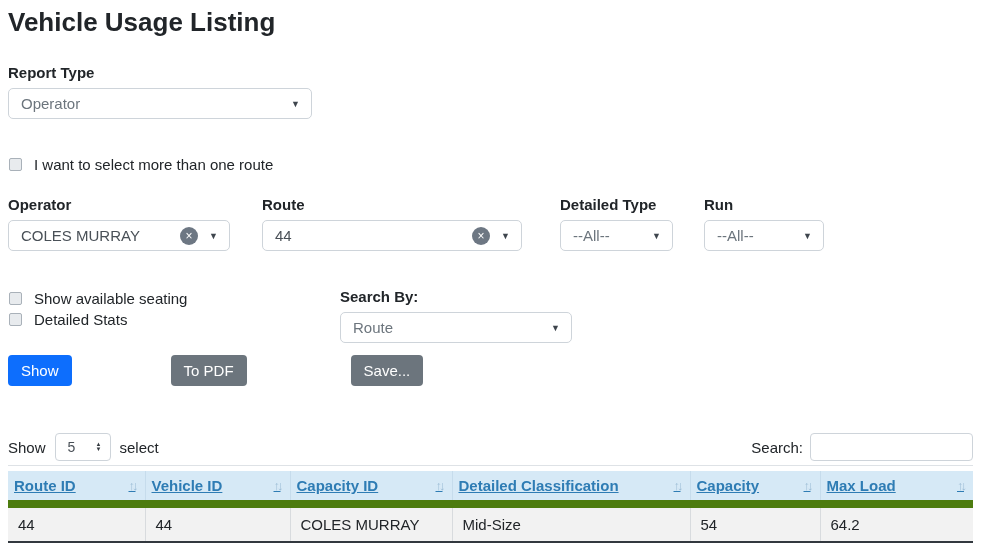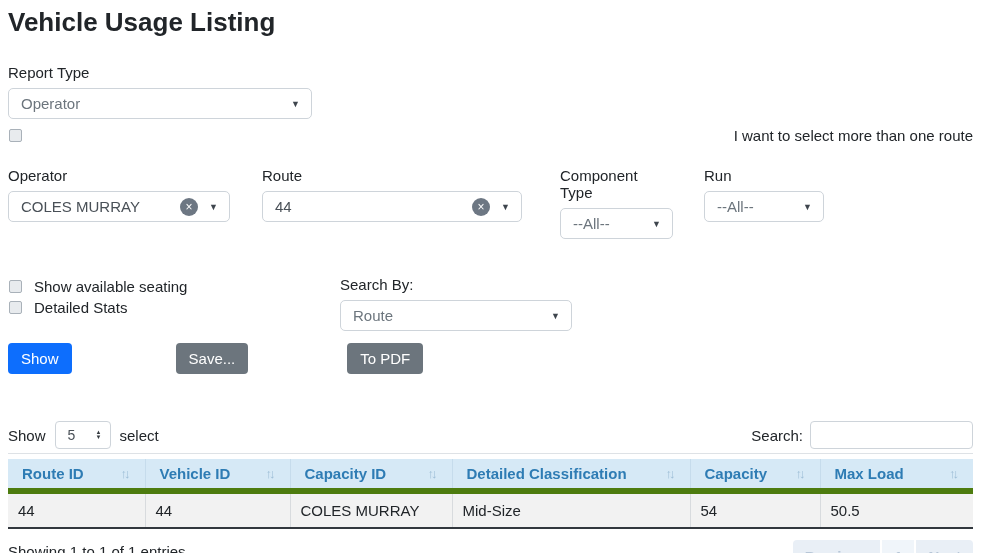--- a/index.html
+++ b/index.html
@@ -6,21 +6,21 @@
   html,body { margin:0; padding:0; }
   body {
     width:984px; height:553px; overflow:hidden;
     background:#ffffff; color:#212529;
     font-family:"Liberation Sans", sans-serif;
   }
   .page { padding:2px 11px 0 8px; }
 
   .title { font-size:26px; font-weight:700; margin:3px 0 0 0; line-height:34px; }
 
-  .field-label { font-weight:400; font-size:15px; margin-bottom:7px; }
+  .field-label { font-weight:700; font-size:15px; margin-bottom:7px; }
 
   
   .selectbox {
     position:relative; height:31px; background:#fff;
     border:1px solid #ced4da; border-radius:5px;
     display:flex; align-items:center;
     padding:0 28px 0 12px; font-size:15px; color:#6c757d;
     cursor:pointer;
   }
   .caret { position:absolute; right:11px; top:50%; transform:translateY(-50%); font-size:9px; color:#3e454d; }
@@ -37,21 +37,21 @@
   .report-select { width:304px; margin-top:0; }
   .section-report { margin-top:25px; }
 
   .check-row { display:flex; align-items:center; font-size:15px; height:21px; cursor:default; }
   .cb {
     appearance:none; -webkit-appearance:none;
     width:13px; height:13px; flex:none;
     border:1px solid #a9b1b9; background:#e8ebee; border-radius:2px;
     margin:0 12px 0 1px; cursor:pointer;
   }
-  .multi-route { margin-top:6px;justify-content:space-between; }
+  .multi-route { margin-top:35px; }
 
   .row-filters { display:flex; margin-top:21px; }
   .f-operator { width:222px; margin-right:32px; }
   .f-route { width:260px; margin-right:38px; }
   .f-component { width:113px; margin-right:31px; }
   .f-run { width:120px; }
   .f-operator .selectbox, .f-route .selectbox, .f-component .selectbox, .f-run .selectbox { width:100%; }
 
   .options-row { display:flex; margin-top:37px; }
   .options-col { width:332px; }
@@ -83,21 +83,21 @@
     width:163px; height:28px; margin-left:7px;
     border:1px solid #ced4da; border-radius:4px;
     padding:0 8px; font-size:14px; font-family:inherit; color:#495057;
   }
 
   .table-rule { border-top:1px solid #dee2e6; margin-top:4px; }
 
   table.data { width:965px; border-collapse:collapse; margin-top:5px; font-size:15px; table-layout:fixed; }
   table.data th {
     background:#d6e9f6; color:#2e7cb4; font-weight:700; text-align:left;
-    padding:6px 14px; border-bottom:6px solid #4d7c0f; cursor:pointer;
+    padding:6px 6px; border-bottom:8px solid #4d7c0f; cursor:pointer;text-decoration:underline;
   }
   table.data th + th { border-left:1px solid #c6dcec; }
   .th-inner { display:flex; align-items:center; }
   .sort { margin-left:auto; color:#9dbdd6; font-size:13px; letter-spacing:-3px; font-weight:400; padding-right:3px; }
   table.data td {
     background:#f2f2f2; color:#212529;
     padding:8px 10px; border-bottom:2px solid #32383e;
   }
   table.data td + td { border-left:1px solid #d8dbde; }
 
@@ -143,21 +143,21 @@
     </div>
     <div class="f-route">
       <div class="field-label">Route</div>
       <div class="selectbox combo">
         <span>44</span>
         <span class="clear">×</span>
         <span class="caret">▼</span>
       </div>
     </div>
     <div class="f-component">
-      <div class="field-label">Component Type</div>
+      <div class="field-label">Detailed Type</div>
       <div class="selectbox">
         <span>--All--</span>
         <span class="caret">▼</span>
       </div>
     </div>
     <div class="f-run">
       <div class="field-label">Run</div>
       <div class="selectbox">
         <span>--All--</span>
         <span class="caret">▼</span>
@@ -180,22 +180,22 @@
       <div class="field-label">Search By:</div>
       <div class="selectbox">
         <span>Route</span>
         <span class="caret">▼</span>
       </div>
     </div>
   </div>
 
   <div class="buttons-row">
     <button class="btn btn-primary">Show</button>
+    <button class="btn btn-secondary btn-pdf">To PDF</button>
     <button class="btn btn-secondary btn-save">Save...</button>
-    <button class="btn btn-secondary btn-pdf">To PDF</button>
   </div>
 
   <div class="controls-row">
     <div class="length-ctl">
       <span>Show</span>
       <div class="entries-select">
         <span>5</span>
         <span class="spinner">
           <span>▲</span>
           <span>▼</span>
@@ -260,21 +260,21 @@
           </th>
       </tr>
     </thead>
     <tbody>
       <tr>
         <td>44</td>
         <td>44</td>
         <td>COLES MURRAY</td>
         <td>Mid-Size</td>
         <td>54</td>
-        <td>50.5</td>
+        <td>64.2</td>
       </tr>
     </tbody>
   </table>
 
   <div class="footer-row">
     <div class="info">Showing 1 to 1 of 1 entries</div>
     <div class="pagination">
       <div class="page-btn first">Previous</div>
       <div class="page-btn current">1</div>
       <div class="page-btn last">Next</div>

